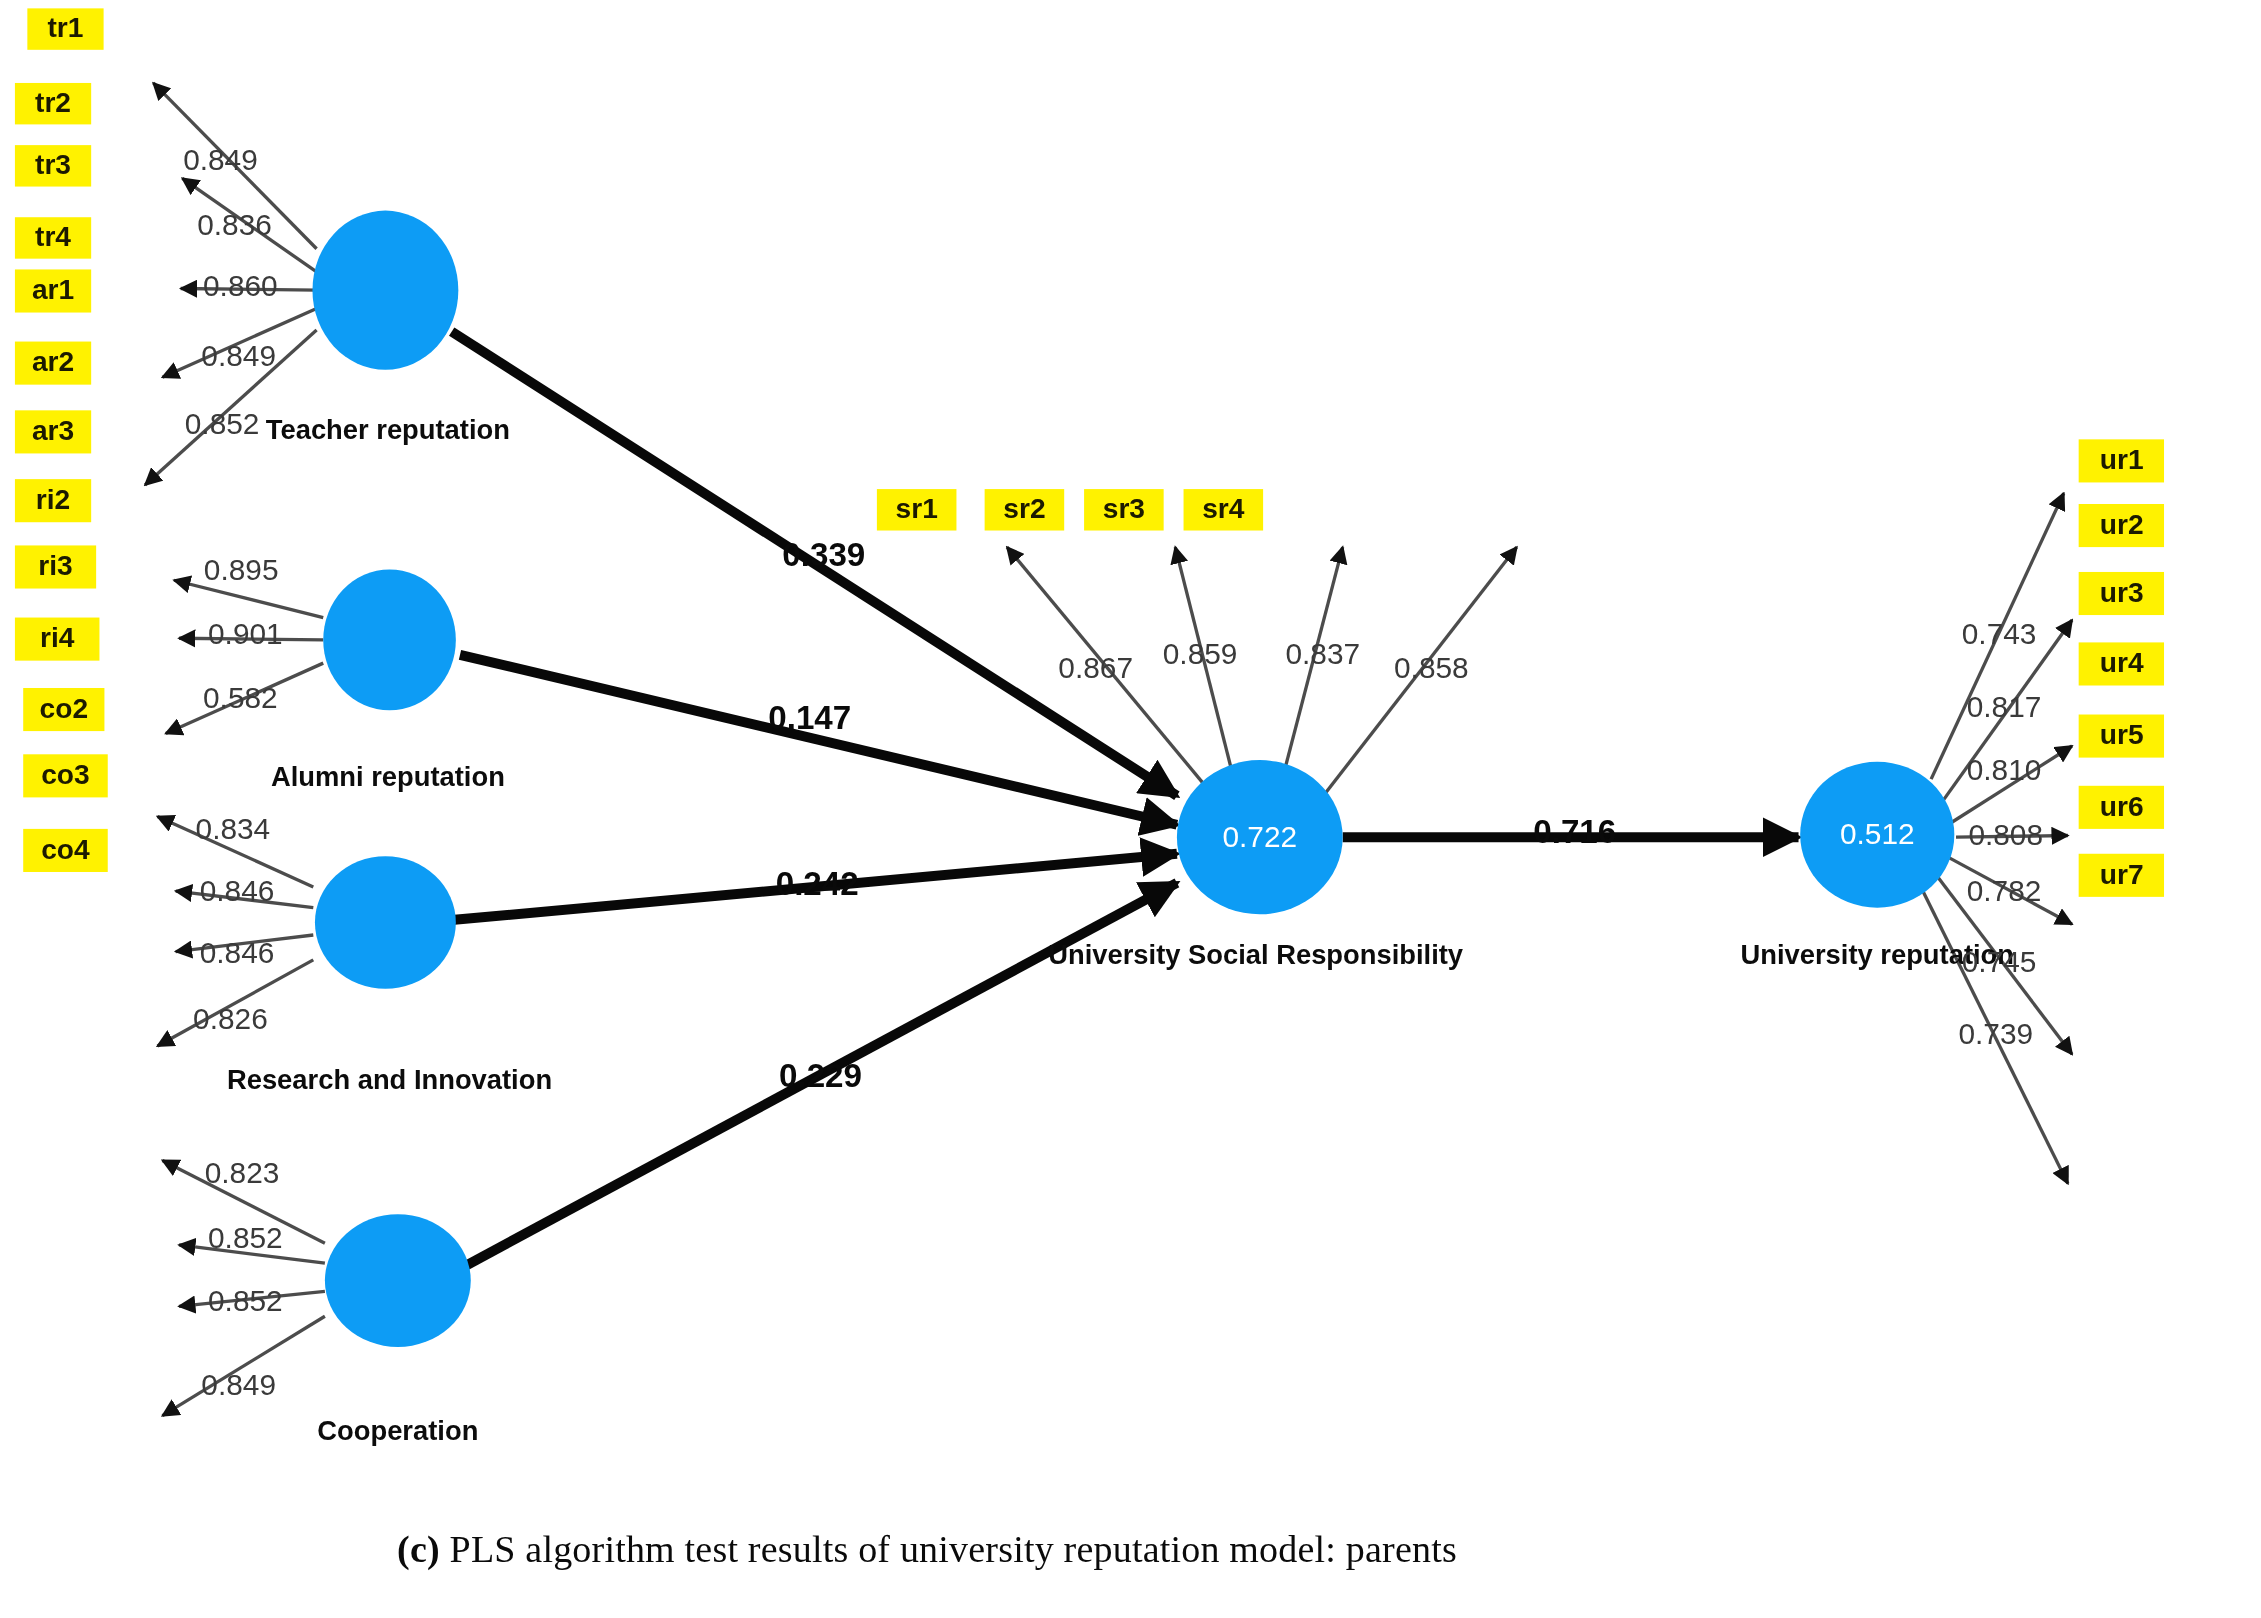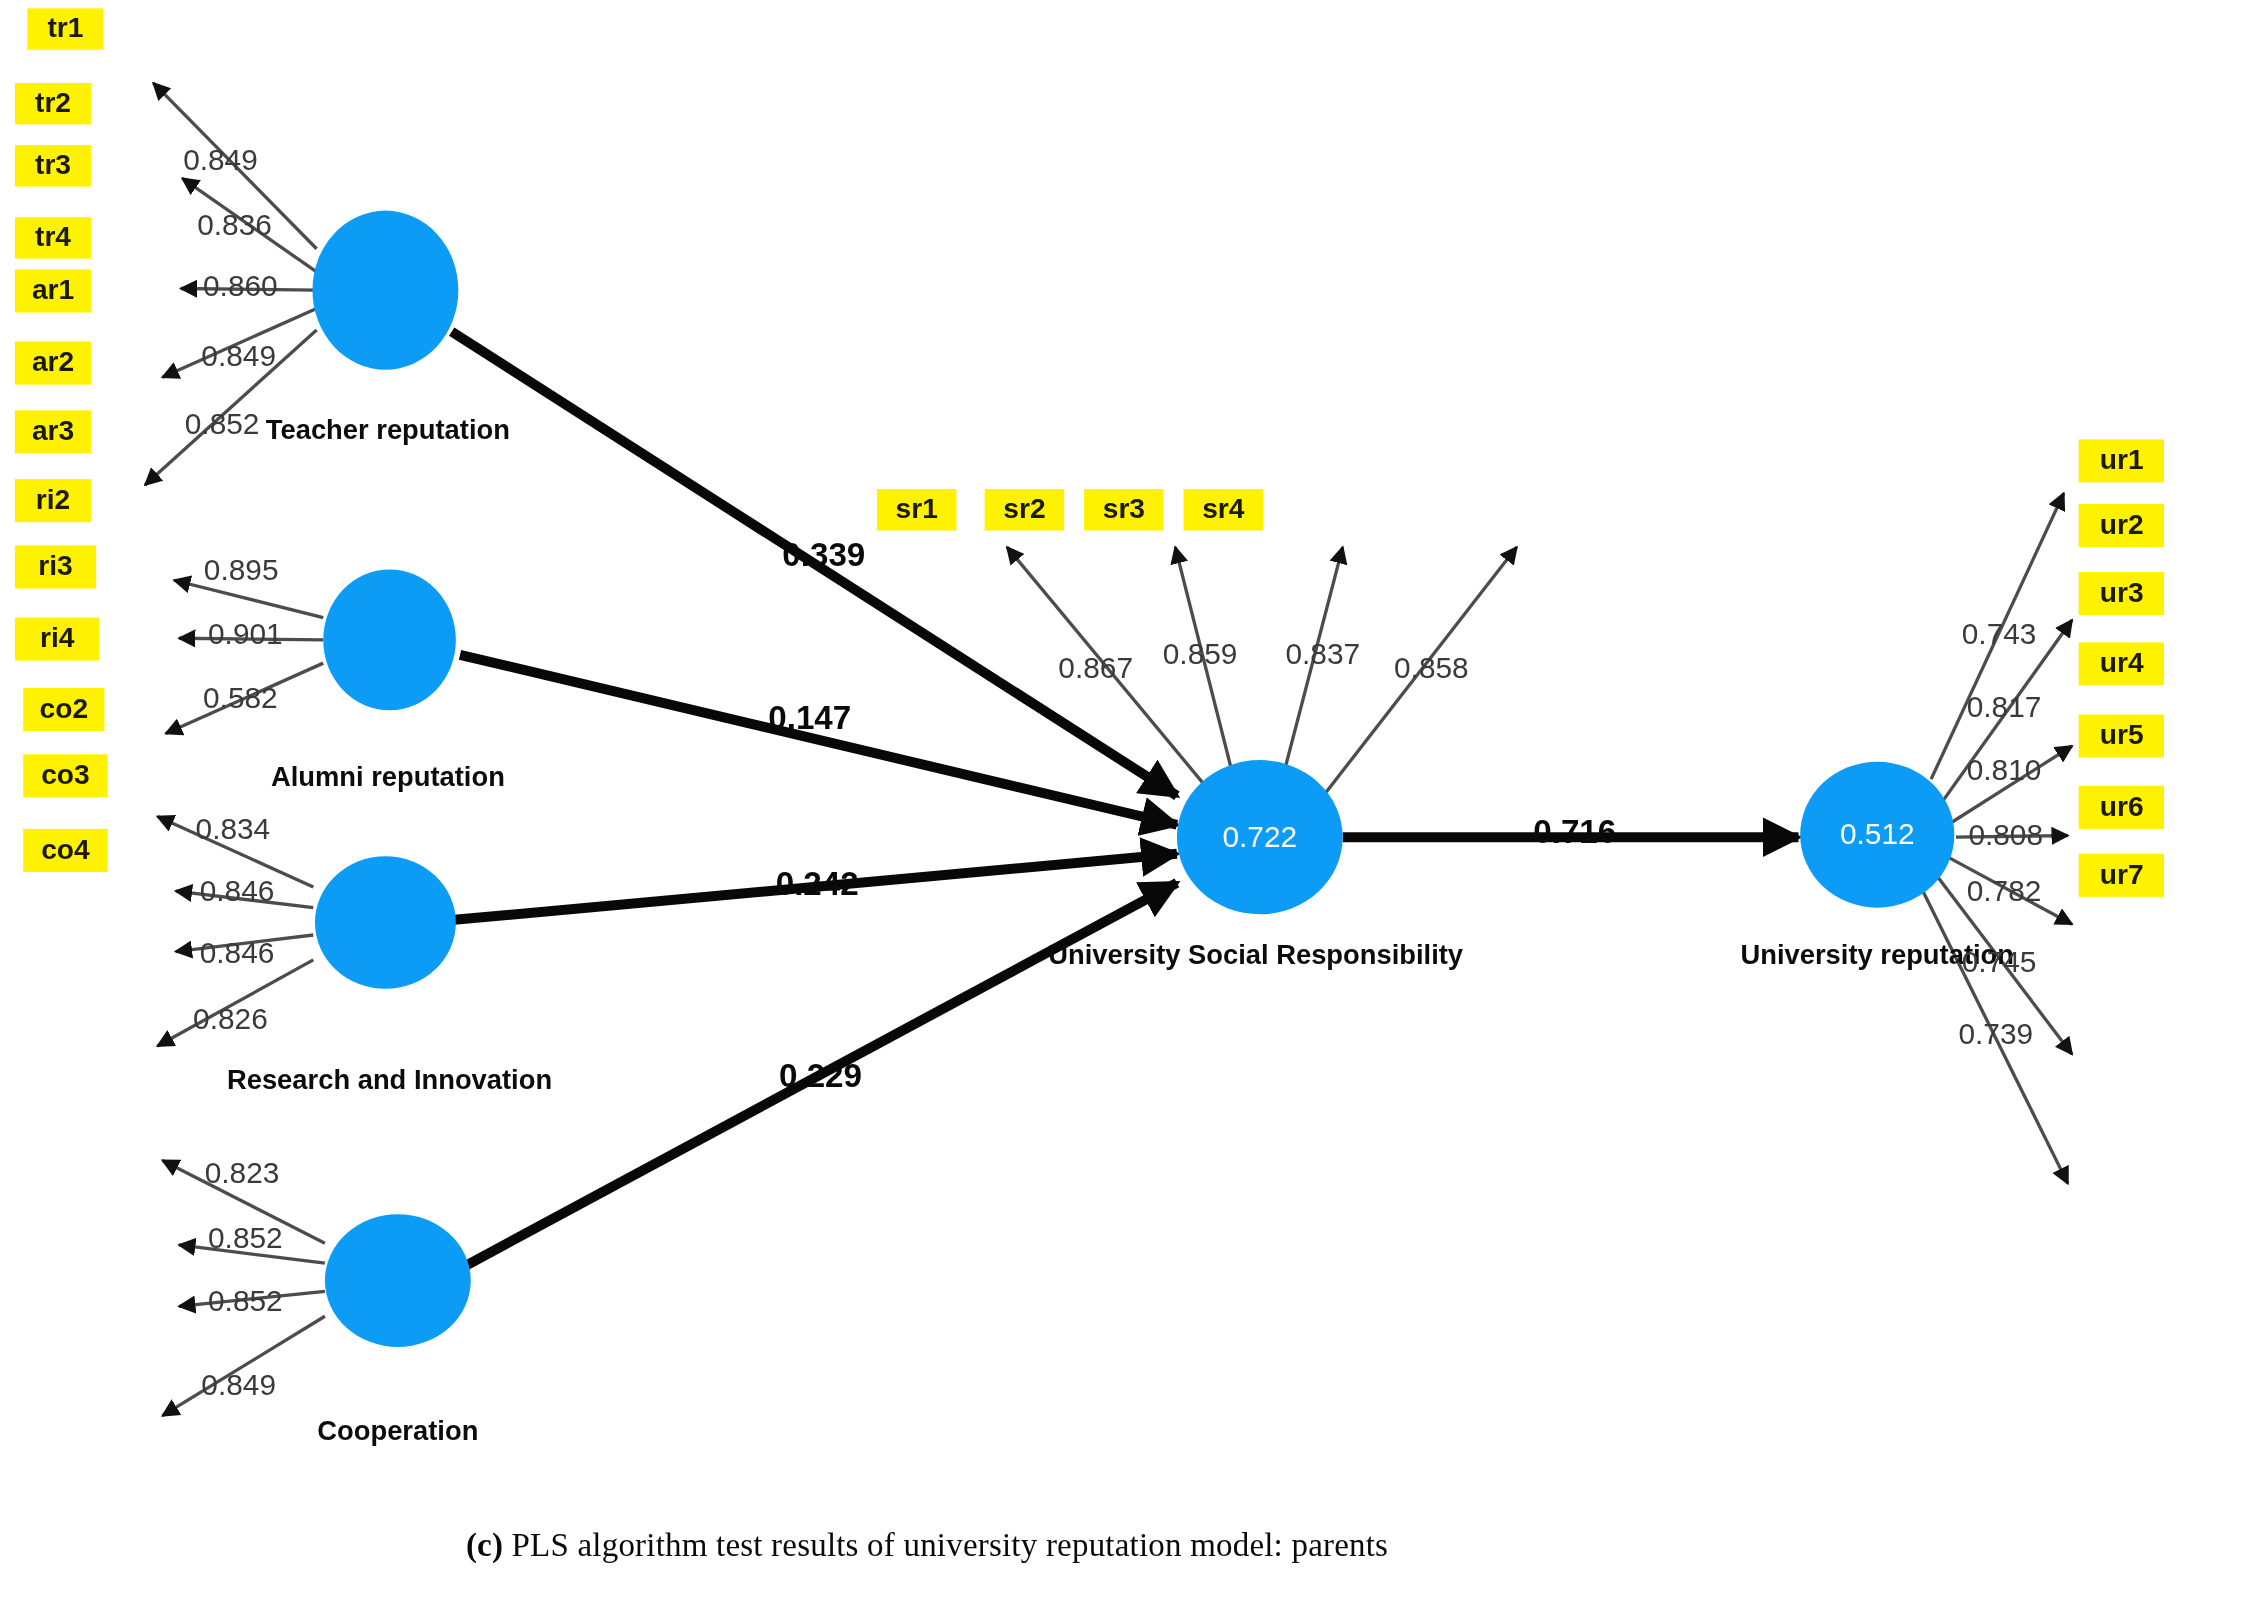--- a/index.html
+++ b/index.html
@@ -37,21 +37,21 @@
   }
   .path-label{
     font-family:"Liberation Sans", sans-serif;
     font-size:40px;font-weight:700;fill:#0a0a0a;
     text-anchor:middle;dominant-baseline:middle;
   }
   .caption{
     position:absolute;left:0;top:1527px;width:1854px;
     text-align:center;
     font-family:"Liberation Serif", serif;
-    font-size:33px;color:#0a0a0a;letter-spacing:0.2px;
+    font-size:38px;color:#0a0a0a;letter-spacing:0.2px;
   }
   .caption b{font-weight:700;}
 </style>
 </head>
 <body>
 
 <div id="stage">
 
 <svg id="diagram" viewBox="0 0 2728 1952" xmlns="http://www.w3.org/2000/svg">
 

